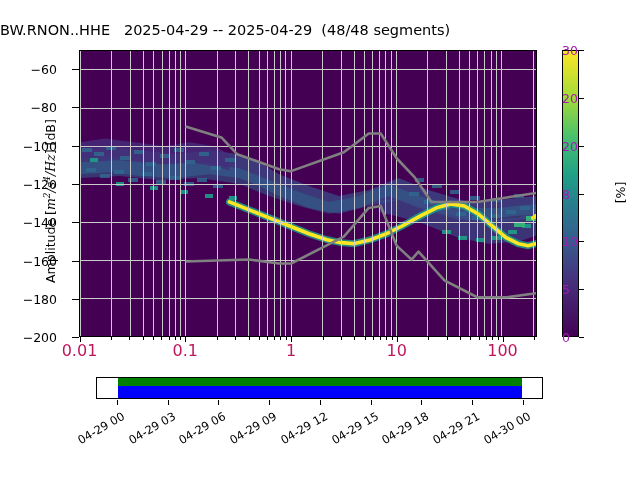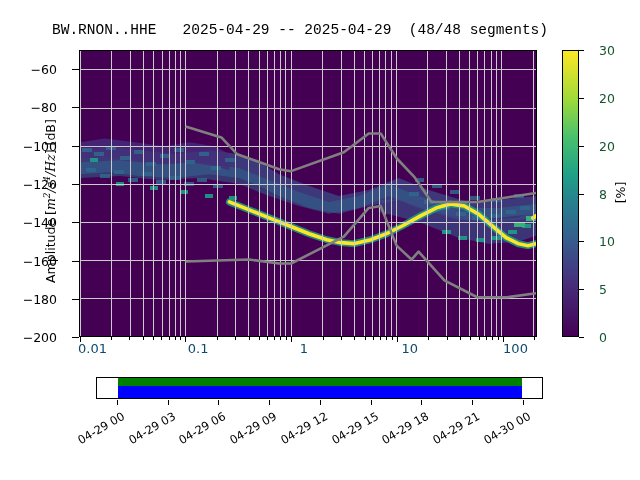--- a/index.html
+++ b/index.html
@@ -4,42 +4,42 @@
 <style>
   html,body{margin:0;padding:0;}
   body{
     width:640px;height:480px;background:#ffffff;
     font-family:"DejaVu Sans","Liberation Sans",sans-serif;
     overflow:hidden;position:relative;
   }
   #root{position:absolute;left:0;top:0;width:640px;height:480px;}
 
   .title{
-    position:absolute;left:0;top:22px;width:600px;text-align:center;
-    font-size:14.5px;color:#000;white-space:pre;font-family:Liberation Mono, monospace;
+    position:absolute;left:0;top:22px;width:600px;text-align:left;
+    font-size:14.5px;color:#000;white-space:pre;
   }
 
   
   #axes{
     position:absolute;left:79px;top:50px;width:458px;height:287px;
     background:#440154;box-sizing:border-box;border:1px solid #000;
     overflow:hidden;
   }
   #axes svg{position:absolute;left:0;top:0;width:100%;height:100%;display:block;}
 
   
   .ytick{
     position:absolute;right:583px;text-align:right;width:60px;
     font-size:12.5px;color:#000;transform:translateY(-50%);
   }
   .ytickmark{position:absolute;left:72px;width:7px;height:1px;background:#000;}
   
   .xtick{
-    position:absolute;top:341px;font-size:13px;color:#0c4a6e;
-    transform:translateX(-50%);white-space:nowrap;margin-left:13px;
+    position:absolute;top:341px;font-size:16px;color:#be185d;
+    transform:translateX(-50%);white-space:nowrap;
   }
   .xtickmark{position:absolute;top:337px;width:1px;height:5px;background:#000;}
   .xtickmark.minor{height:3px;}
 
   .ylabel{
     position:absolute;left:-80px;top:193px;width:260px;text-align:center;
     font-size:12.5px;color:#000;transform:rotate(-90deg);white-space:nowrap;
   }
   .xlabel{
     position:absolute;left:79px;top:358px;width:458px;text-align:center;
@@ -52,21 +52,21 @@
   
   #cbar{
     position:absolute;left:562px;top:50px;width:17px;height:287px;
     border:1px solid #000;box-sizing:border-box;
     background:linear-gradient(to top,
       #440154 0%, #46327e 20%, #365c8d 33.3%,
       #277f8e 46.7%, #1fa187 56.7%, #4ac16d 70%,
       #a0da39 83.3%, #fde725 100%);
   }
   .cbtick{
-    position:absolute;left:599px;font-size:12.5px;color:#14532d;
+    position:absolute;left:562px;font-size:12.5px;color:#a21caf;
     transform:translateY(-50%);white-space:nowrap;text-align:center;
   }
   .cbtickmark{position:absolute;left:579px;width:5px;height:1px;background:#000;}
   .cblabel{
     position:absolute;left:560px;top:185px;width:120px;text-align:center;
     font-size:12.5px;color:#000;transform:rotate(-90deg);white-space:nowrap;
   }
 
   
   #tlbox{

